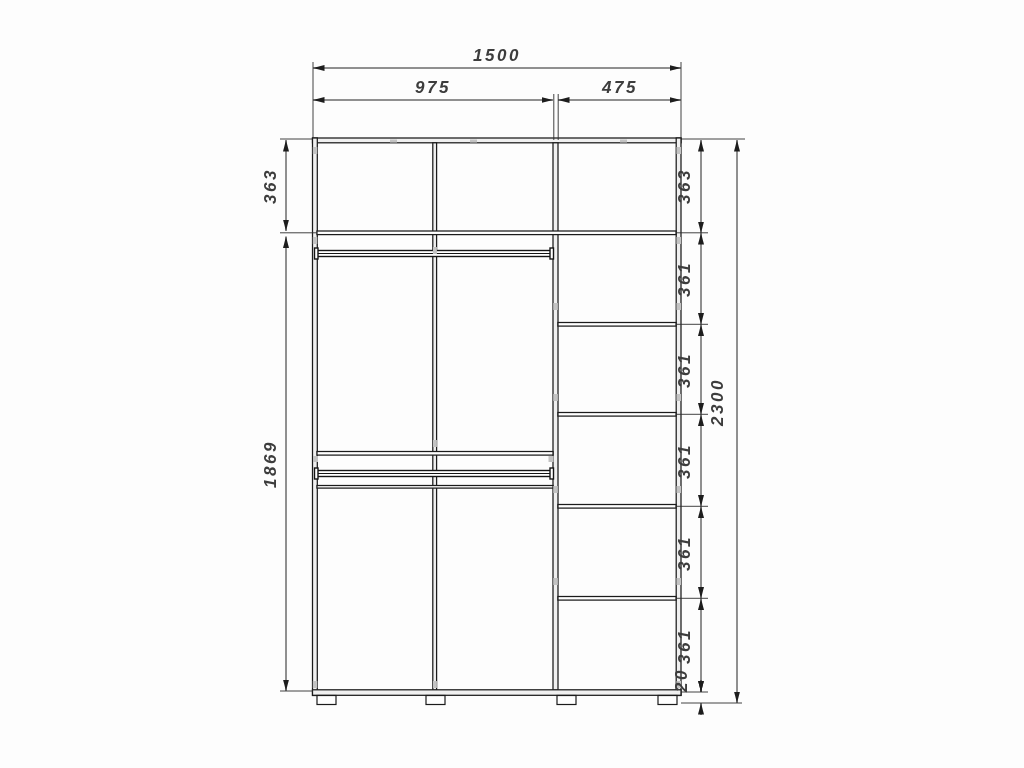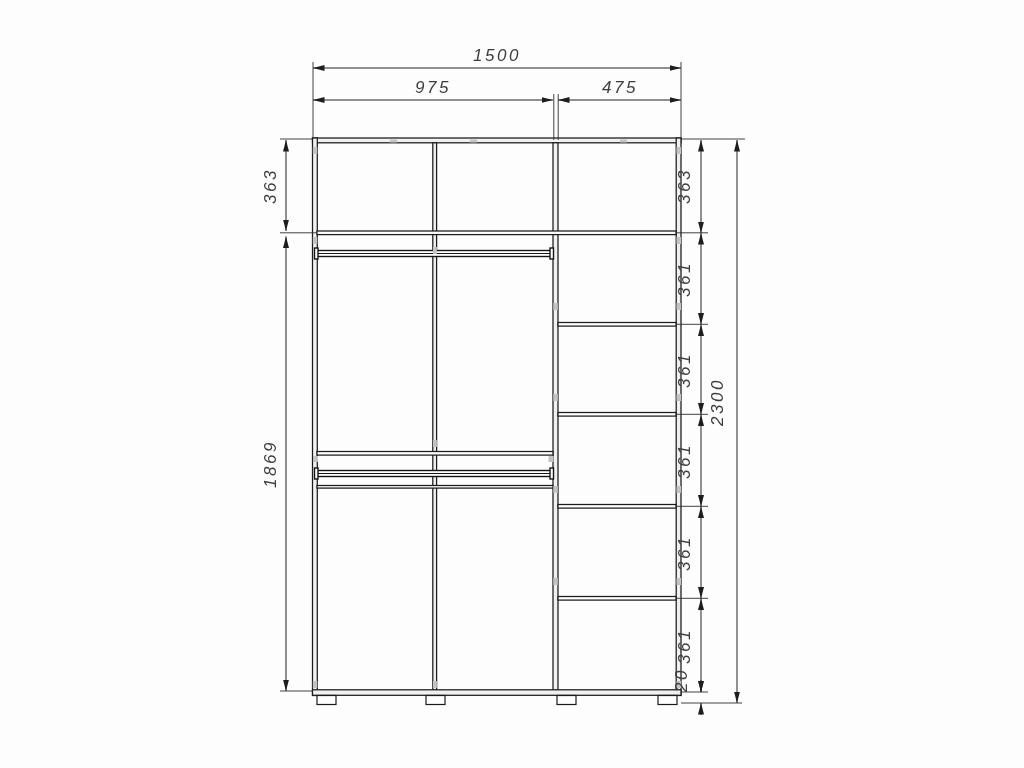--- a/index.html
+++ b/index.html
@@ -1,20 +1,20 @@
 <!DOCTYPE html>
 <html><head>
 <meta charset="utf-8">
 <style>
   html,body{margin:0;padding:0;}
   body{
     width:1024px;height:768px;background:#fdfdfd;overflow:hidden;
     font-family:"Liberation Sans","DejaVu Sans",sans-serif;
   }
-  .canvas{width:1024px;height:768px;position:relative;}
+  .canvas{width:1024px;height:768px;position:relative;font-weight:bold;}
   svg{display:block;}
   
   .p  { fill:#f0f0f0; stroke:#1b1b1b; stroke-width:1.25; }
   .sh { fill:#ffffff; stroke:#1b1b1b; stroke-width:1.25; }
   
   .e  { stroke:#2e2e2e; stroke-width:0.9; fill:none; }
   
   .d  { stroke:#222222; stroke-width:1; fill:none; }
   
   .cn { fill:#c3c3c3; }

